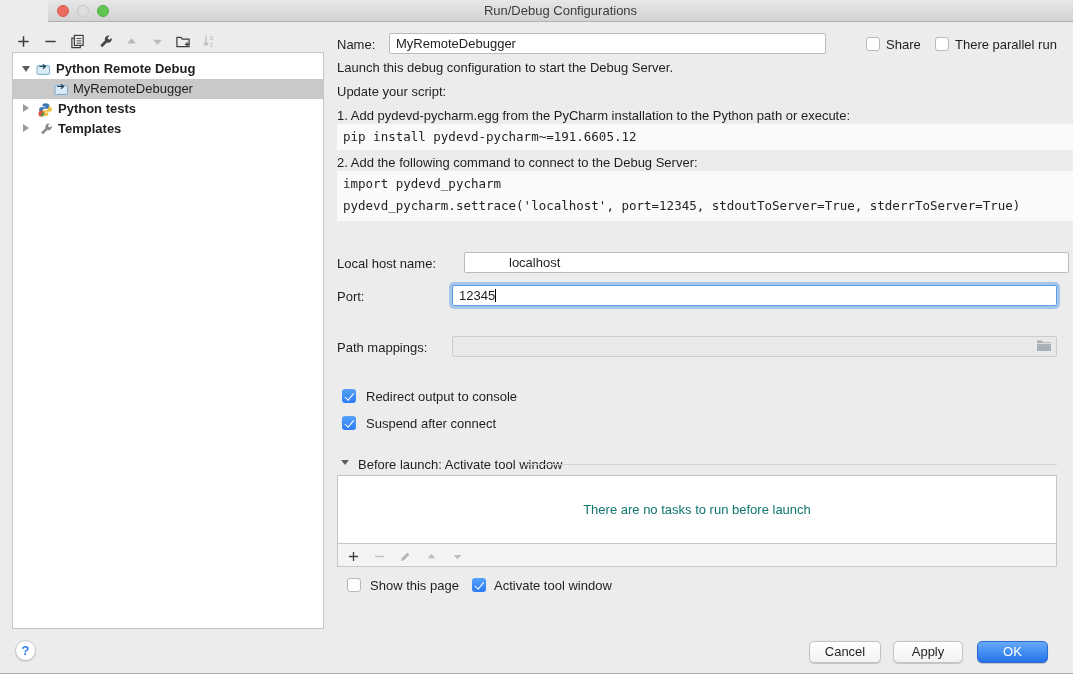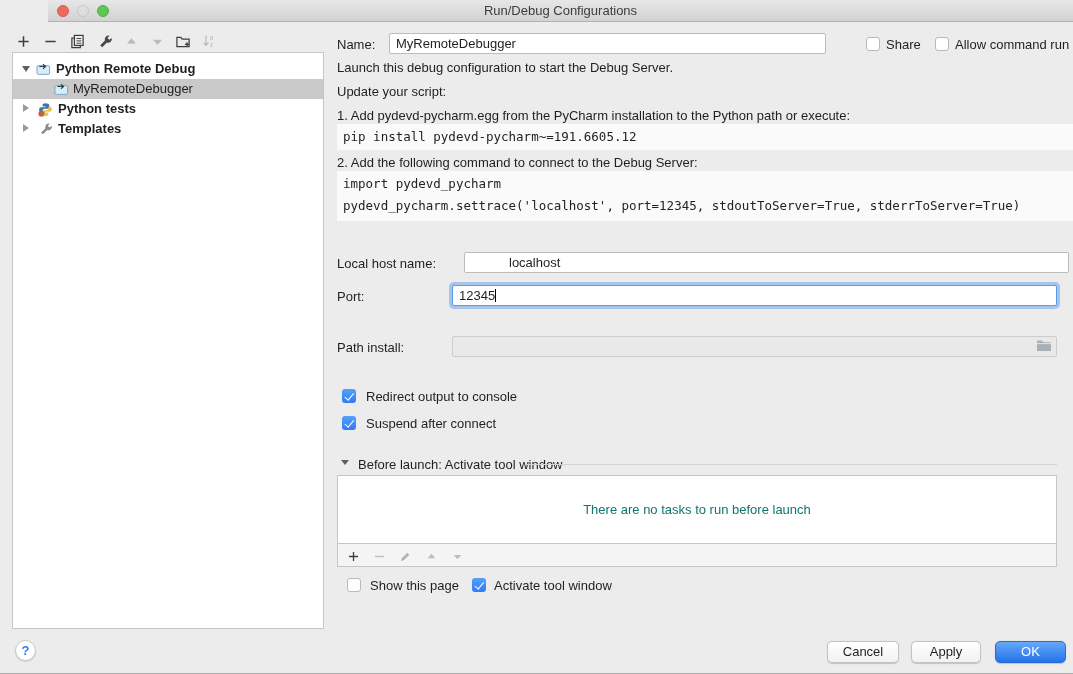--- a/index.html
+++ b/index.html
@@ -64,21 +64,21 @@
   .task-empty { position:absolute; top:0; left:0; right:0; height:67px;
     display:flex; align-items:center; justify-content:center; color:#0f766e; }
   .task-strip { position:absolute; left:0; right:0; bottom:0; height:23px;
     background:#f4f4f4; border-top:1px solid #c6c6c6; }
   .strip-icon { position:absolute; top:1px; width:22px; height:22px;
     display:flex; align-items:center; justify-content:center; }
   
   .btn { position:absolute; top:641px; height:22px; border-radius:5px;
     background:linear-gradient(#ffffff,#f2f2f2); border:1px solid #c3c3c3;
     box-shadow:0 0.5px 1px rgba(0,0,0,.18); text-align:center; line-height:20px;
-    font-size:13px; color:#1f1f1f;margin-left:18px; }
+    font-size:13px; color:#1f1f1f; }
   .btn-primary { background:linear-gradient(#67a9f9,#2372e9);
     border:1px solid #2b6bd4; color:#fff; }
   .help-btn { position:absolute; left:15px; top:640px; width:21px; height:21px;
     border-radius:50%; background:#fff; border:1px solid #c7c7c7;
     box-shadow:0 1px 1px rgba(0,0,0,.12); text-align:center; line-height:20px;
     color:#2e7cf6; font-weight:bold; }
 </style>
 </head>
 <body>
 
@@ -178,37 +178,37 @@
       </span>
       <span class="lbl bold" style="left:45px">Templates</span>
     </div>
   </div>
 
   <div class="label" style="left:337px; top:37px">Name:</div>
   <input class="input" style="left: 389px; top: 33px; width: 437px; height: 21px;" value="MyRemoteDebugger">
   <span class="cb" style="left:866px; top:37px"></span>
   <div class="label" style="left:886px; top:37px">Share</div>
   <span class="cb" style="left:935px; top:37px"></span>
-  <div class="label" style="left:955px; top:37px">Allow command run</div>
+  <div class="label" style="left:955px; top:37px">There parallel run</div>
 
   <div class="label" style="left:337px; top:60px">Launch this debug configuration to start the Debug Server.</div>
   <div class="label" style="left:337px; top:84px">Update your script:</div>
   <div class="label" style="left:337px; top:108px">1. Add pydevd-pycharm.egg from the PyCharm installation to the Python path or execute:</div>
   <div class="codeblock" style="top:124px; height:26px">pip install pydevd-pycharm~=191.6605.12</div>
   <div class="label" style="left:337px; top:155px">2. Add the following command to connect to the Debug Server:</div>
   <div class="codeblock" style="top:171px; height:50px"><span>import pydevd_pycharm</span>
 <span>pydevd_pycharm.settrace('localhost', port=12345, stdoutToServer=True, stderrToServer=True)</span></div>
 
   <div class="label" style="left:337px; top:256px">Local host name:</div>
   <input class="input" style="left: 464px; top: 252px; width: 605px; height: 21px; padding-left: 44px;" value="localhost">
 
   <div class="label" style="left:337px; top:289px">Port:</div>
   <div class="input-like focused" style="left:452px; top:285px; width:605px; height:21px"><span>12345</span><span class="caret-bar"></span></div>
 
-  <div class="label" style="left:337px; top:340px">Path install:</div>
+  <div class="label" style="left:337px; top:340px">Path mappings:</div>
   <div class="input-like" style="left:452px; top:336px; width:605px; height:21px; background:#e9e9e9; border-color:#cdcdcd"></div>
   <span style="position:absolute; left:1036px; top:339px">
     <svg width="16" height="13" viewBox="0 0 16 13">
         <path d="M1 1.5h4.8l1.4 1.8H15V12H1z" fill="#a9b0b6"></path>
         <path d="M1 4.6h14" stroke="#e9e9e9" stroke-width="0.9"></path>
       </svg>
   </span>
 
   <span class="cb checked" style="left:342px; top:389px"></span>
   <div class="label" style="left:366px; top:389px">Redirect output to console</div>

